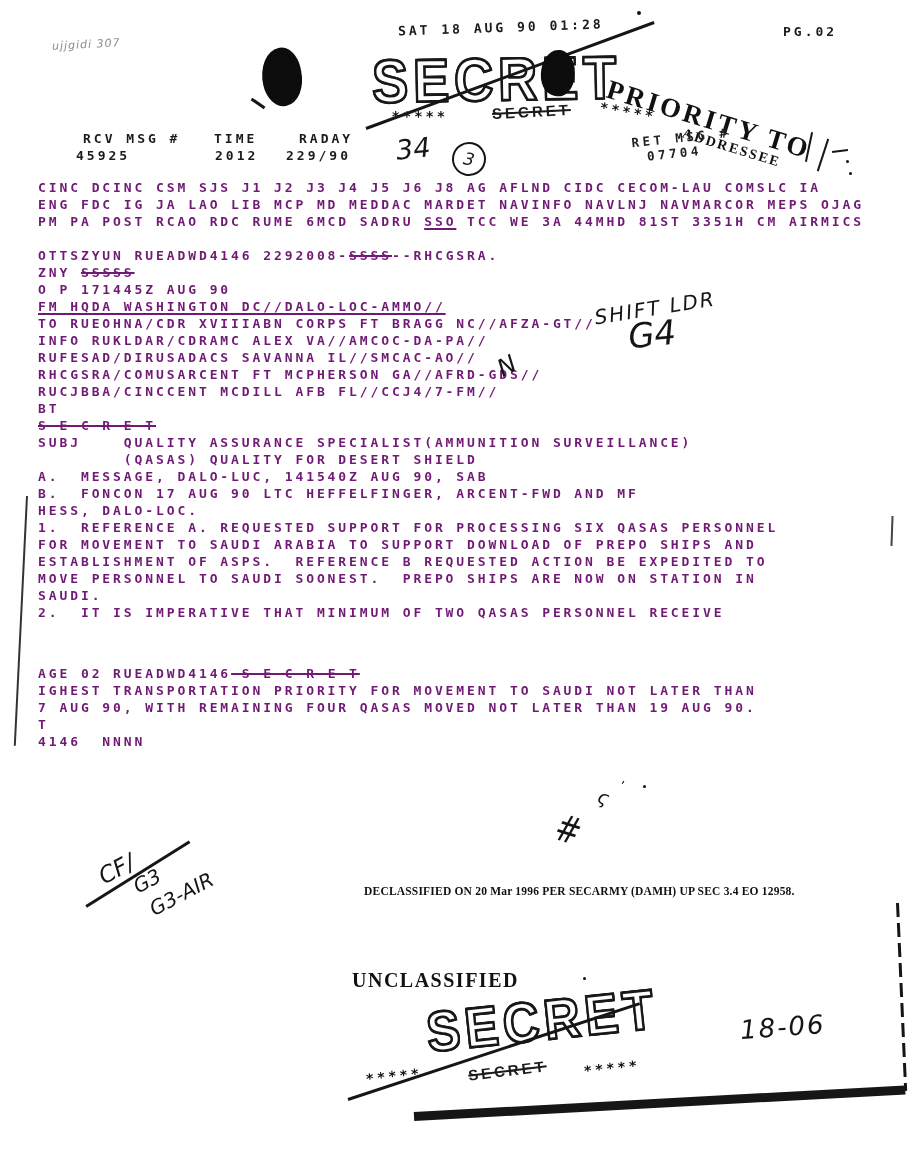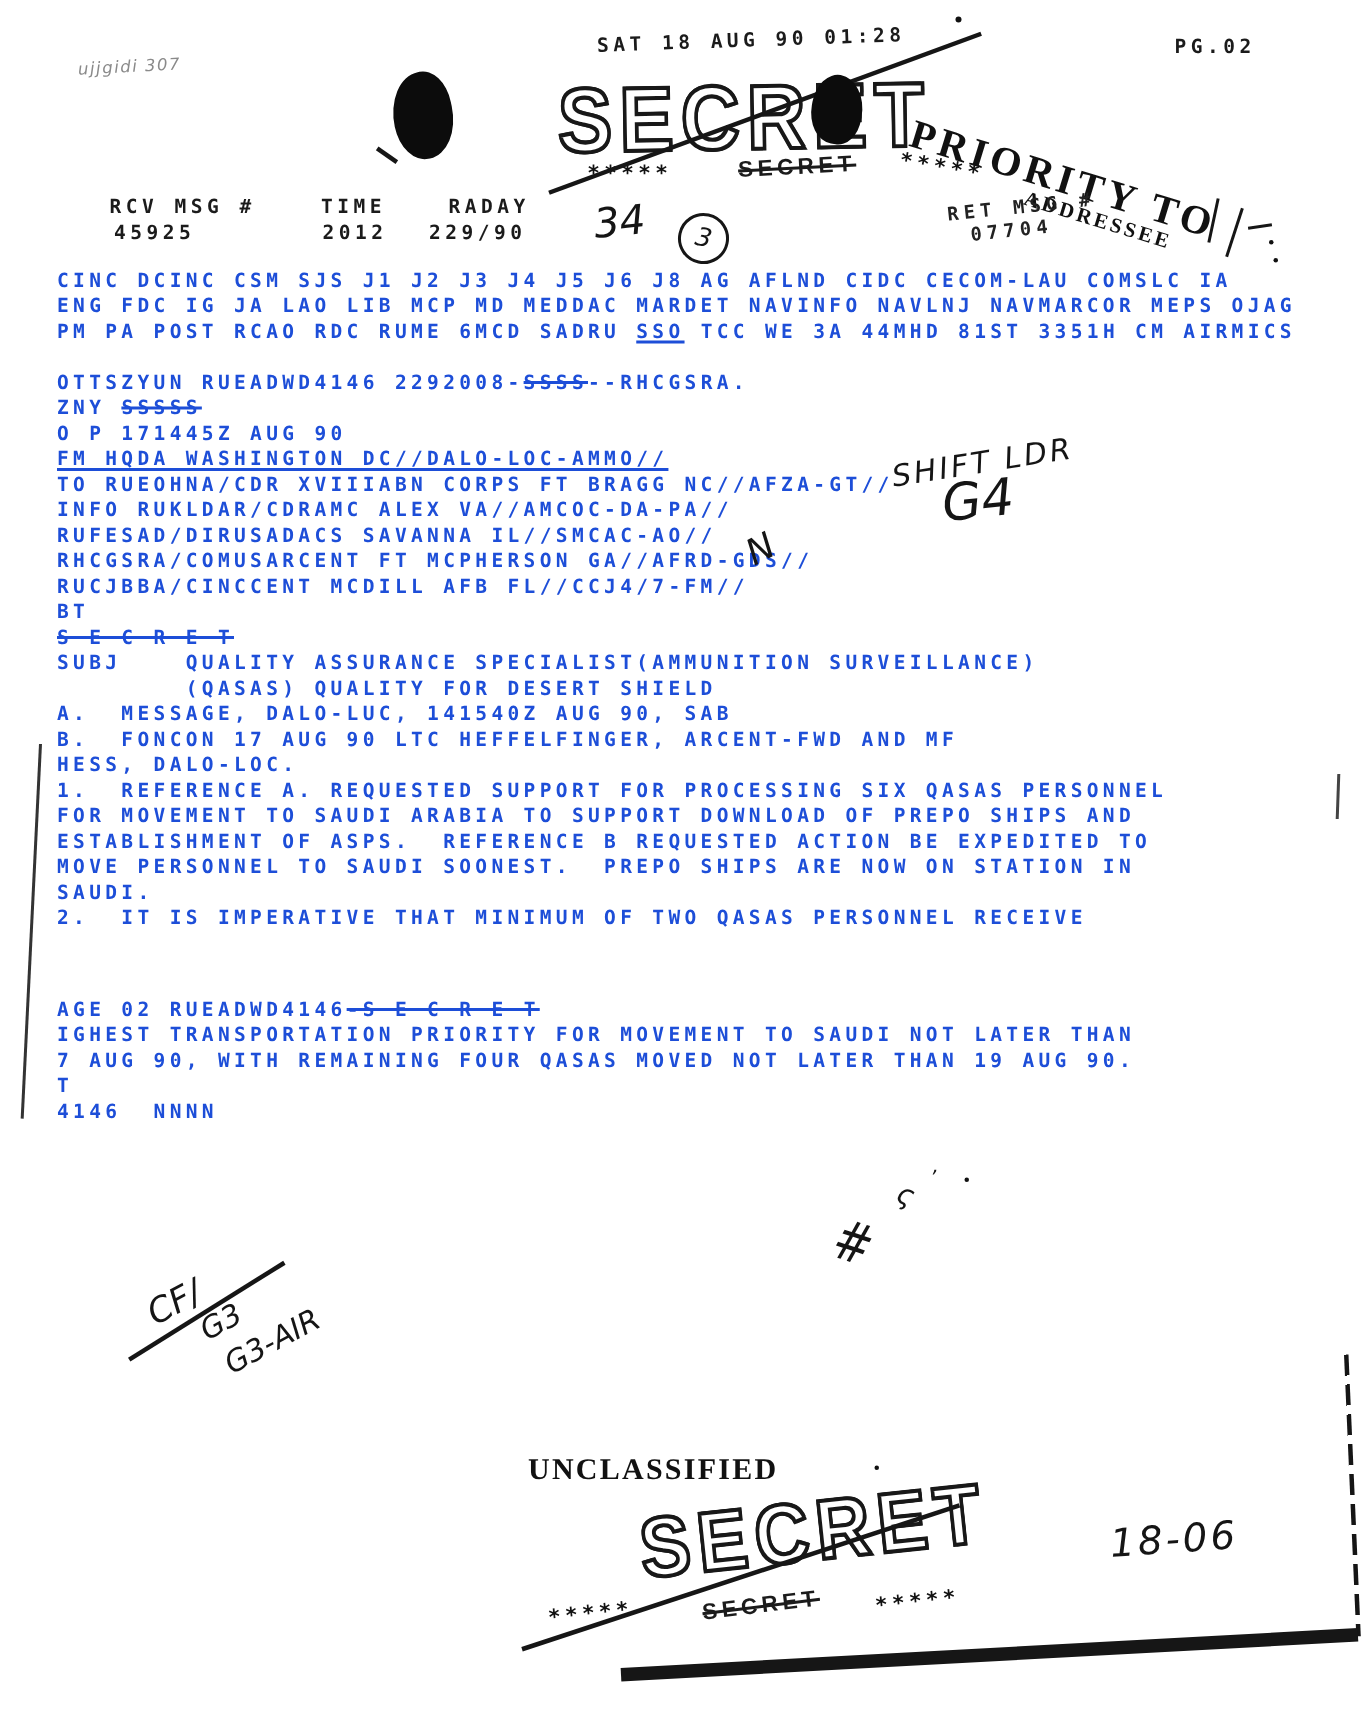--- a/index.html
+++ b/index.html
@@ -2,21 +2,21 @@
 <html><head>
 <meta charset="utf-8">
 <style>
   html,body{margin:0;padding:0;background:#fff;}
   #page{position:relative;width:912px;height:1152px;background:#ffffff;overflow:hidden;
         color:#1b1b1b;font-family:"DejaVu Sans Mono",monospace;}
   .mono{font:bold 13px "DejaVu Sans Mono",monospace;letter-spacing:3px;white-space:pre;color:#1b1b1b;}
   .mono-sm{font:bold 12.5px "DejaVu Sans Mono",monospace;letter-spacing:3.5px;white-space:pre;color:#222;}
   .abs{position:absolute;}
   .tline{white-space:pre;min-height:17px;line-height:17px;}
-  .msg{font:bold 13px "DejaVu Sans Mono",monospace;letter-spacing:2.9px;color:#1d4ed8;}
+  .msg{font:bold 13px "DejaVu Sans Mono",monospace;letter-spacing:2.9px;color:#701a75;}
   .strike{text-decoration:line-through;text-decoration-thickness:2px;text-align:right;}
   .u{text-decoration:underline;text-decoration-thickness:1.5px;text-underline-offset:2px;}
   .useg{text-decoration:underline;text-decoration-thickness:1.5px;text-underline-offset:2px;margin-top:12px;}
   .stamp-big{font-family:"Liberation Sans",sans-serif;font-weight:800;color:#fff;
     -webkit-text-stroke:2.4px #181818;letter-spacing:5px;transform:scaleY(1.12);
     text-shadow:-1px -1px 0 #181818,1px -1px 0 #181818,-1px 1px 0 #181818,1px 1px 0 #181818;}
   .stamp-sm{font:bold 15px "Liberation Sans",sans-serif;letter-spacing:3px;color:#1b1b1b;
     text-decoration:line-through;text-decoration-thickness:2px;}
   .stars{font:bold 14px "DejaVu Sans",sans-serif;letter-spacing:4px;color:#111;}
   .serifb{font-family:"Liberation Serif",serif;font-weight:bold;color:#111;}
@@ -59,21 +59,21 @@
   <div class="line" style="left:822px;top:138px;width:2px;height:34px;transform:rotate(18deg);"></div>
   <div class="line" style="left:832px;top:150px;width:16px;height:2px;transform:rotate(-8deg);"></div>
   <div class="dot" style="left:846px;top:160px;width:3px;height:3px;"></div>
   <div class="dot" style="left:849px;top:172px;width:3px;height:3px;"></div>
 
   <div class="abs" style="left:632px;top:130px;transform:rotate(-6deg);">
     <div class="mono-sm">RET MSG #</div>
     <div class="mono-sm" style="margin-left:14px;">07704</div>
   </div>
 
-  <div class="abs mono" style="left:52px;top:131px;padding-left:21px;">RCV MSG #</div>
+  <div class="abs mono" style="left:62px;top:131px;padding-left:21px;">RCV MSG #</div>
   <div class="abs mono" style="left:214px;top:131px;">TIME</div>
   <div class="abs mono" style="left:287px;top:131px;padding-left:12px;">RADAY</div>
   <div class="abs mono" style="left:76px;top:148px;">45925</div>
   <div class="abs mono" style="left:215px;top:148px;">2012</div>
   <div class="abs mono" style="left:286px;top:148px;">229/90</div>
 
   <div class="abs hw" style="left:396px;top:133px;font-size:27px;transform:rotate(-6deg);">34</div>
   <div class="abs" style="left:452px;top:142px;transform:rotate(12deg);">
     <span class="circ hw" style="font-size:17px;">3</span>
   </div>
@@ -126,20 +126,21 @@
   <div class="abs hw" style="left:556px;top:812px;font-size:30px;font-weight:400;transform:rotate(18deg) scaleY(1.25);">#</div>
   <div class="abs hw" style="left:598px;top:786px;font-size:19px;transform:rotate(20deg);">ς</div>
   <div class="abs hw" style="left:620px;top:778px;font-size:13px;">’</div>
   <div class="dot" style="left:643px;top:785px;width:3px;height:3px;"></div>
 
   <div class="line" style="left:86px;top:905px;width:122px;height:2.5px;transform:rotate(-32deg);transform-origin:0 50%;"></div>
   <div class="abs hw" style="left:98px;top:856px;font-size:23px;transform:rotate(-28deg);">CF/</div>
   <div class="abs hw" style="left:133px;top:869px;font-size:20px;transform:rotate(-28deg);">G3</div>
   <div class="abs hw" style="left:147px;top:882px;font-size:20px;transform:rotate(-28deg);">G3-AIR</div>
 
+  <div class="abs serifb" style="left:364px;top:885px;font-size:11.5px;letter-spacing:0.2px;">DECLASSIFIED ON 20 Mar 1996 PER SECARMY (DAMH) UP SEC 3.4 EO 12958.</div>
 
   <div class="abs serifb" style="left:352px;top:969px;font-size:20px;letter-spacing:1.5px;">UNCLASSIFIED</div>
   <div class="dot" style="left:583px;top:977px;width:3px;height:3px;"></div>
 
   <div class="abs" style="left:424px;top:1006px;transform:rotate(-6deg);transform-origin:0 0;">
     <div class="stamp-big" style="font-size:50px;line-height:54px;">SECRET</div>
   </div>
   <div class="abs stars" style="left:366px;top:1068px;transform:rotate(-6deg);">*****</div>
   <div class="abs stars" style="left:584px;top:1060px;transform:rotate(-6deg);">*****</div>
   <div class="abs stamp-sm" style="left:468px;top:1062px;transform:rotate(-7deg);">SECRET</div>

